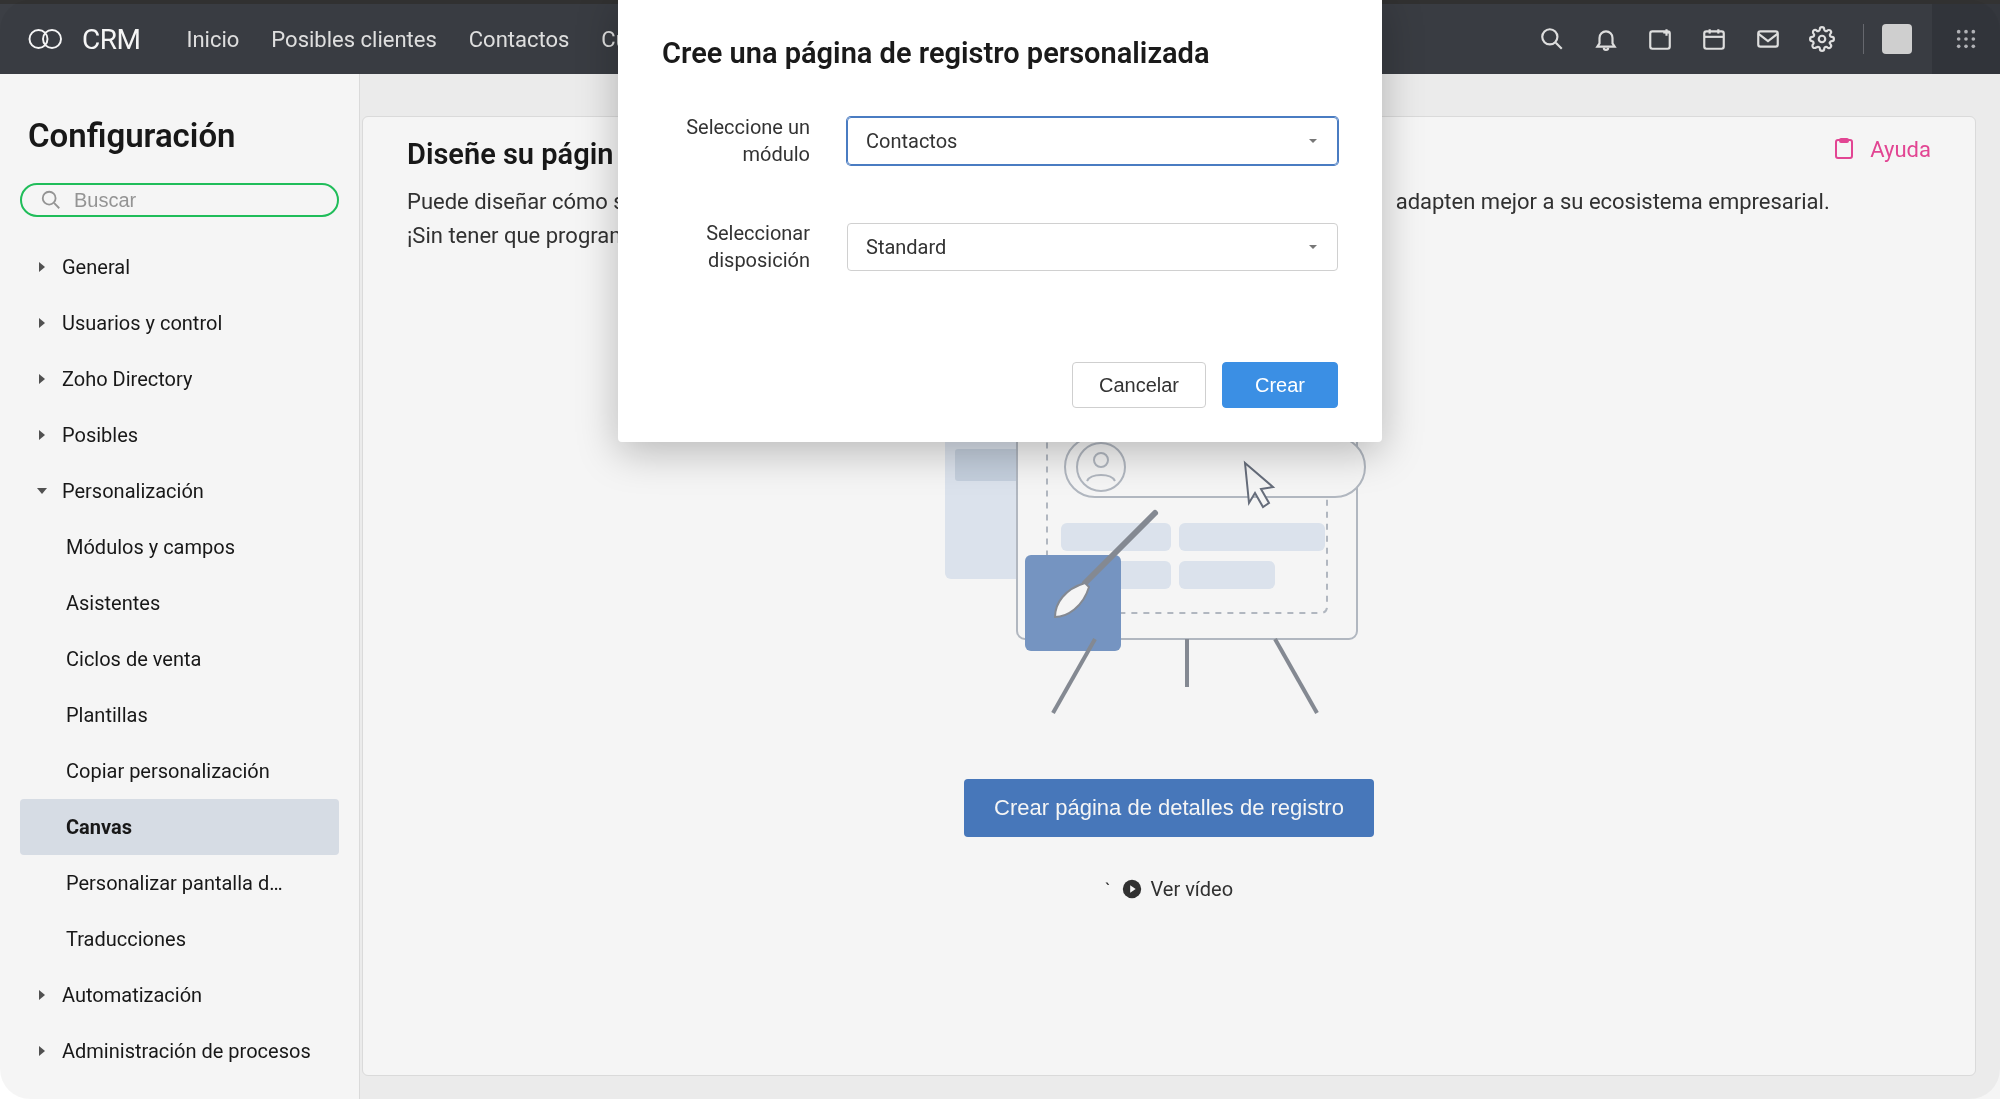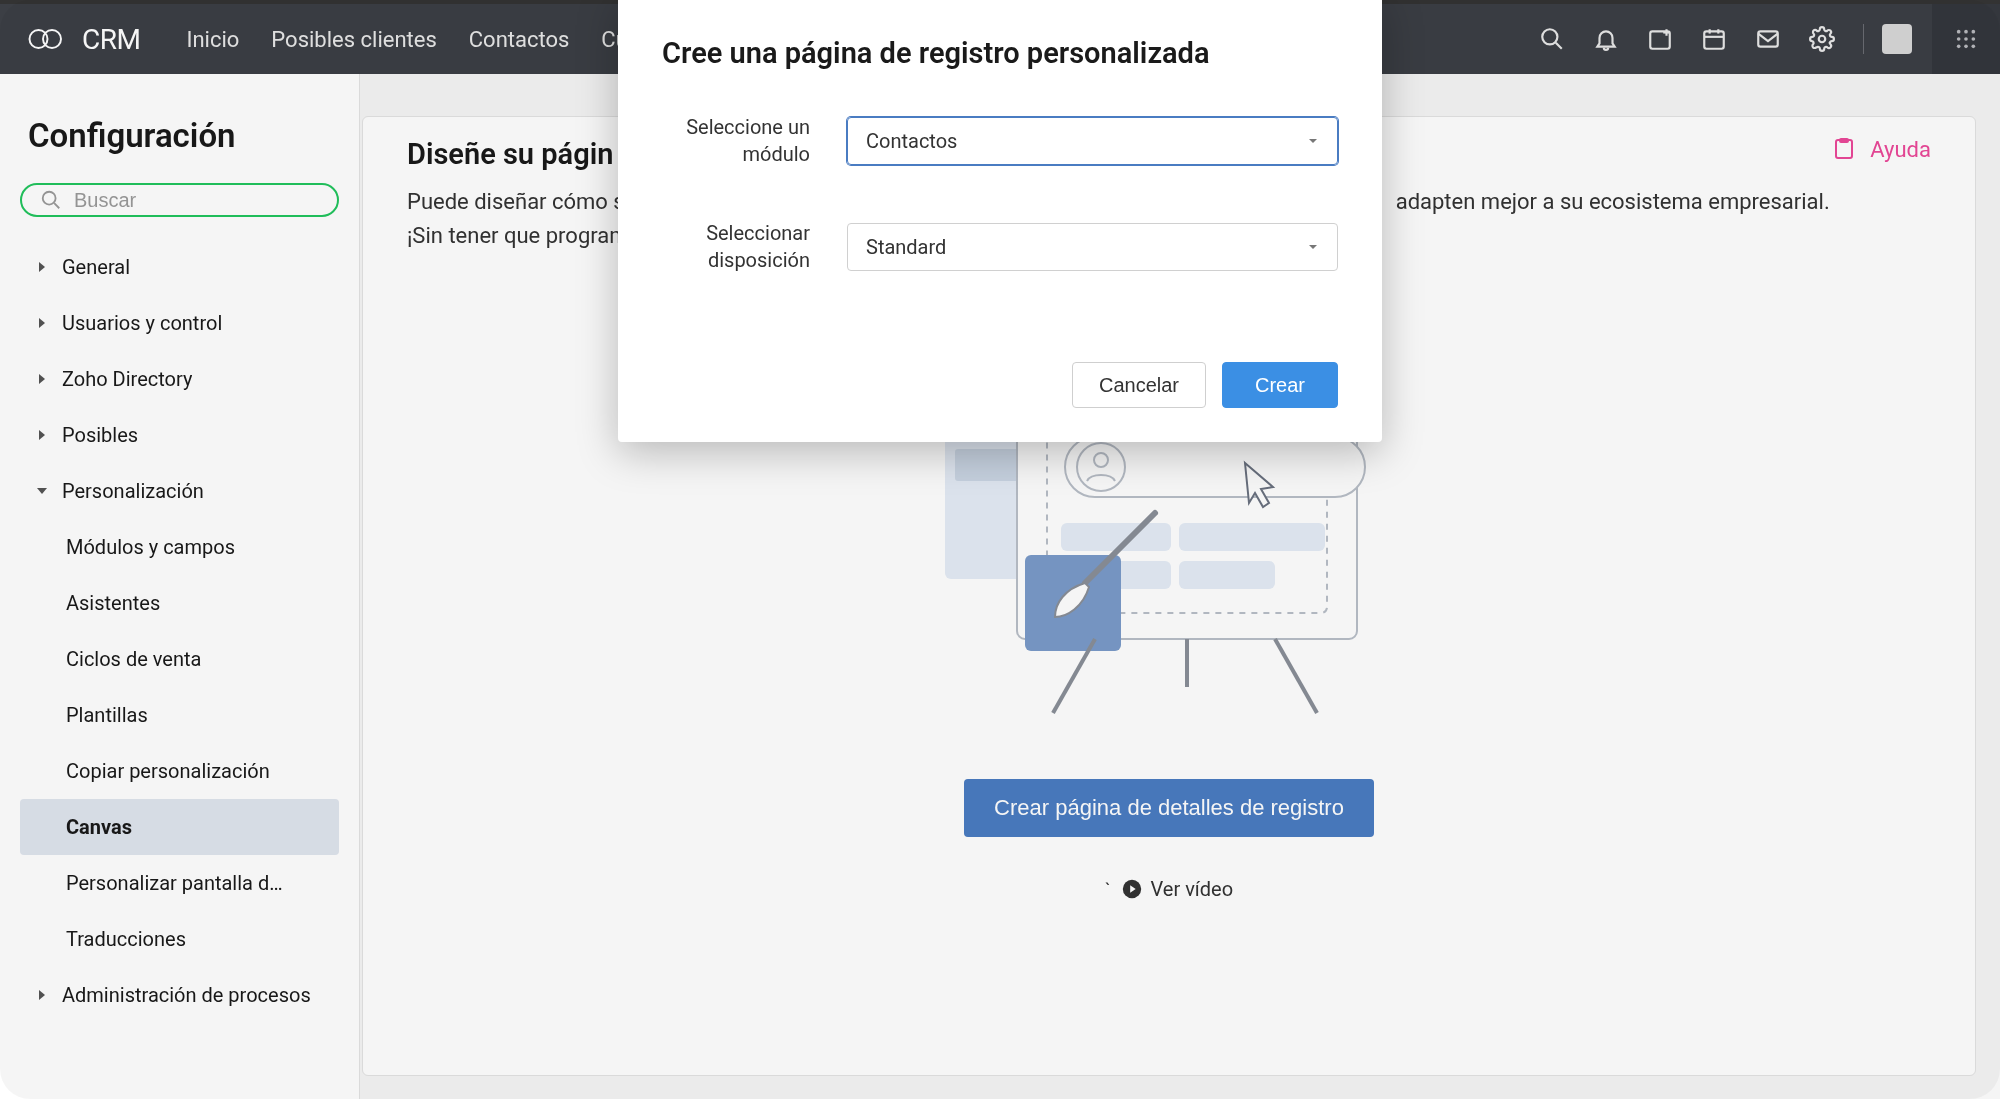--- a/index.html
+++ b/index.html
@@ -203,20 +203,26 @@
         <div class="nav-item sub">
           <span class="label">Personalizar pantalla d…</span>
         </div>
         <div class="nav-item sub">
           <span class="label">Traducciones</span>
         </div>
         <div class="nav-item">
           <svg viewBox="0 0 12 12" class="chev">
             <path d="M3 1l6 5-6 5z" fill="currentColor"></path>
           </svg>
+          <span class="label">Automatización</span>
+        </div>
+        <div class="nav-item">
+          <svg viewBox="0 0 12 12" class="chev">
+            <path d="M3 1l6 5-6 5z" fill="currentColor"></path>
+          </svg>
           <span class="label">Administración de procesos</span>
         </div>
         <div class="nav-item"></div>
       </nav>
   </aside>
 
   <main class="main">
     <div class="main-card">
       <div class="card-head-row">
         <div>

